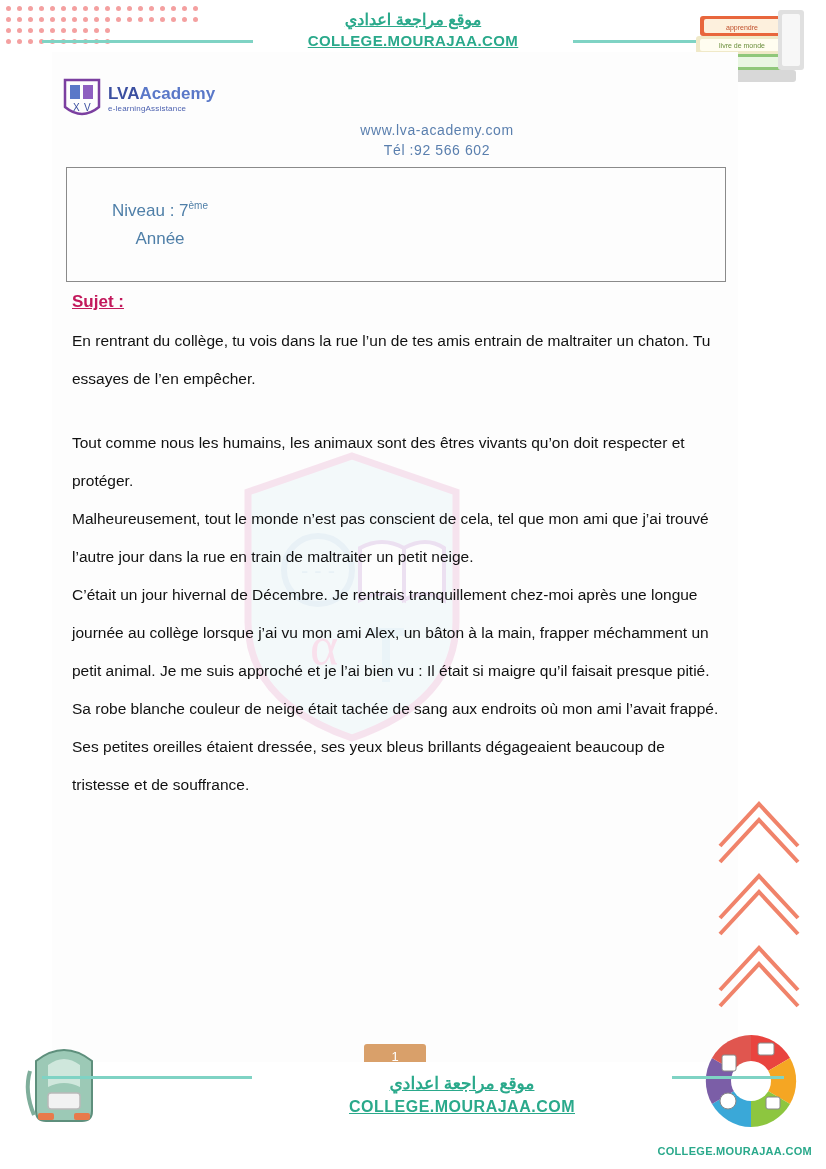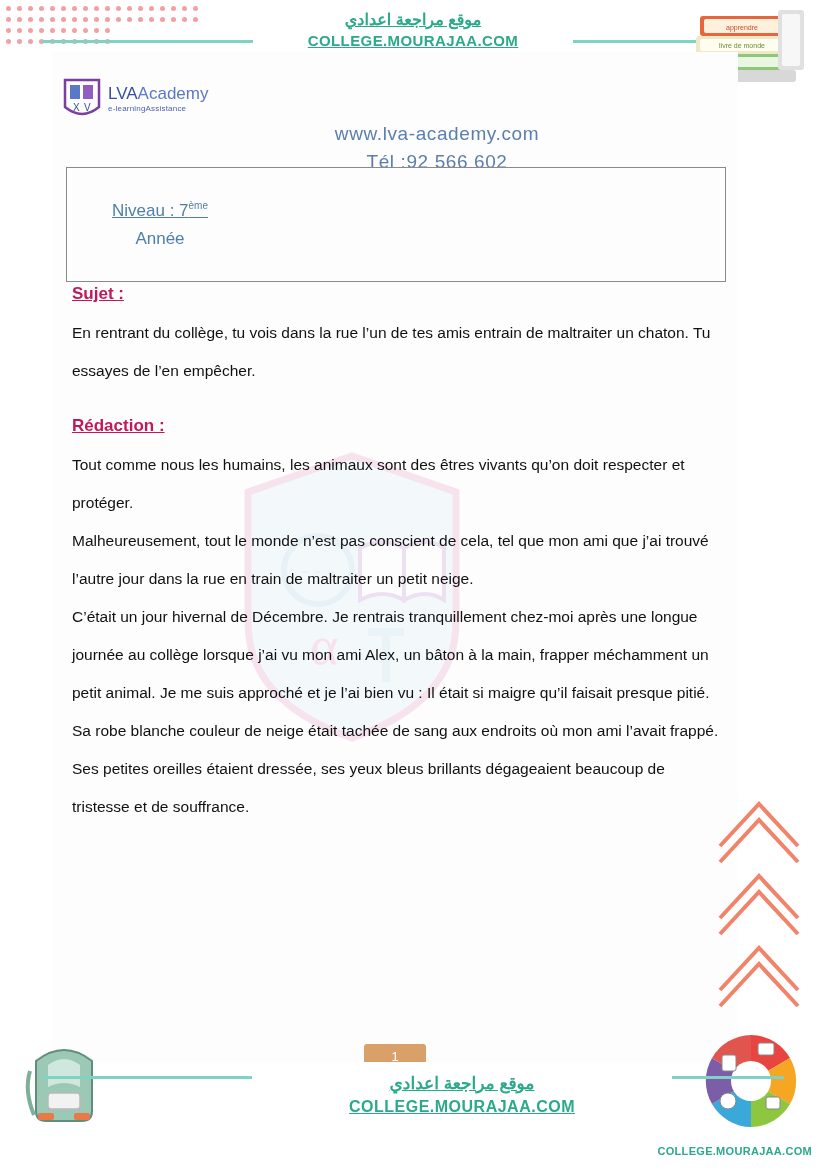--- a/index.html
+++ b/index.html
@@ -107,40 +107,40 @@
   .logo-mark {
     width: 40px;
     height: 44px;
     position: relative;
   }
   .logo-text {
     line-height: 1.05;
   }
   .logo-text .name {
     font-size: 17px;
-    font-weight: normal;
+    font-weight: bold;
     color: #3b4fa0;
   }
   .logo-text .name .lva { color: #3b4fa0; }
   .logo-text .name .academy { color: #5a78c8; }
   .logo-text .sub {
     font-size: 8px;
     color: #4a5fae;
     letter-spacing: .2px;
     margin-top: 2px;
   }
 
   .site-info {
     position: absolute;
     left: 255px;
     top: 68px;
     width: 260px;
     text-align: center;
     color: #5a7fae;
-    font-size: 19px;
+    font-size: 14px;
     line-height: 1.45;
     letter-spacing: .6px;
   }
 
   
   .info-table {
     position: absolute;
     left: 14px;
     top: 115px;
     width: 658px;
@@ -169,39 +169,39 @@
     font-weight: bold;
     line-height: 1.45;
     color: #4f7fa8;
   }
   .info-cell.center span { text-decoration: underline; }
   .info-cell.right {
     width: 186px;
     font-size: 17px;
     line-height: 1.6;
   }
-  .info-cell.right .lvl { white-space: nowrap; text-decoration: underline; }
+  .info-cell.right .lvl { white-space: nowrap; }
   .info-cell.right sup { font-size: 10px; }
 
   
   .watermark {
     position: absolute;
     left: 188px;
     top: 400px;
     width: 225px;
     height: 290px;
     opacity: .30;
     pointer-events: none;
   }
 
   
   .content {
     position: absolute;
     left: 20px;
-    top: 232px;
+    top: 240px;
     width: 650px;
     color: #1c1c1c;
   }
   .label {
     font-size: 17px;
     font-weight: bold;
     color: #c2185b;
     text-decoration: underline;
     margin-bottom: 10px;
   }
@@ -429,21 +429,20 @@
     <path d="M120 96 q22 -12 44 0 l0 52 q-22 -12 -44 0 Z" fill="#ffffff" stroke="#c8a0d8" stroke-width="4"></path>
     <path d="M164 96 q22 -12 40 0 l0 52 q-18 -12 -40 0 Z" fill="#ffffff" stroke="#c8a0d8" stroke-width="4"></path>
     <text x="70" y="212" font-size="54" fill="#f0a0c8" font-family="Liberation Serif, serif">α</text>
     <path d="M128 176 l36 0 l0 8 l-14 0 l0 46 l-8 0 l0 -46 l-14 0 Z" fill="#bfe2ee"></path>
   </svg>
 
   <div class="content">
     <div class="label">Sujet :</div>
     <div class="para">En rentrant du collège, tu vois dans la rue l’un de tes amis entrain de maltraiter un chaton. Tu essayes de l’en empêcher.</div>
     <div class="block-gap"></div>
-    <div class="label">Rédaction :</div>
     <div class="para">Tout comme nous les humains, les animaux sont des êtres vivants qu’on doit respecter et protéger.</div>
     <div class="para">Malheureusement, tout le monde n’est pas conscient de cela, tel que mon ami que j’ai trouvé l’autre jour dans la rue en train de maltraiter un petit neige.</div>
     <div class="para">C’était un jour hivernal de Décembre. Je rentrais tranquillement chez-moi après une longue journée au collège lorsque j’ai vu mon ami Alex, un bâton à la main, frapper méchamment un petit animal. Je me suis approché et je l’ai bien vu : Il était si maigre qu’il faisait presque pitié. Sa robe blanche couleur de neige était tachée de sang aux endroits où mon ami l’avait frappé. Ses petites oreilles étaient dressée, ses yeux bleus brillants dégageaient beaucoup de tristesse et de souffrance.</div>
   </div>
 
   <div class="page-num">1</div>
 </div>
 
 <svg class="chevrons" viewBox="0 0 90 240">
   <g fill="none" stroke="#f0836a" stroke-width="4">

